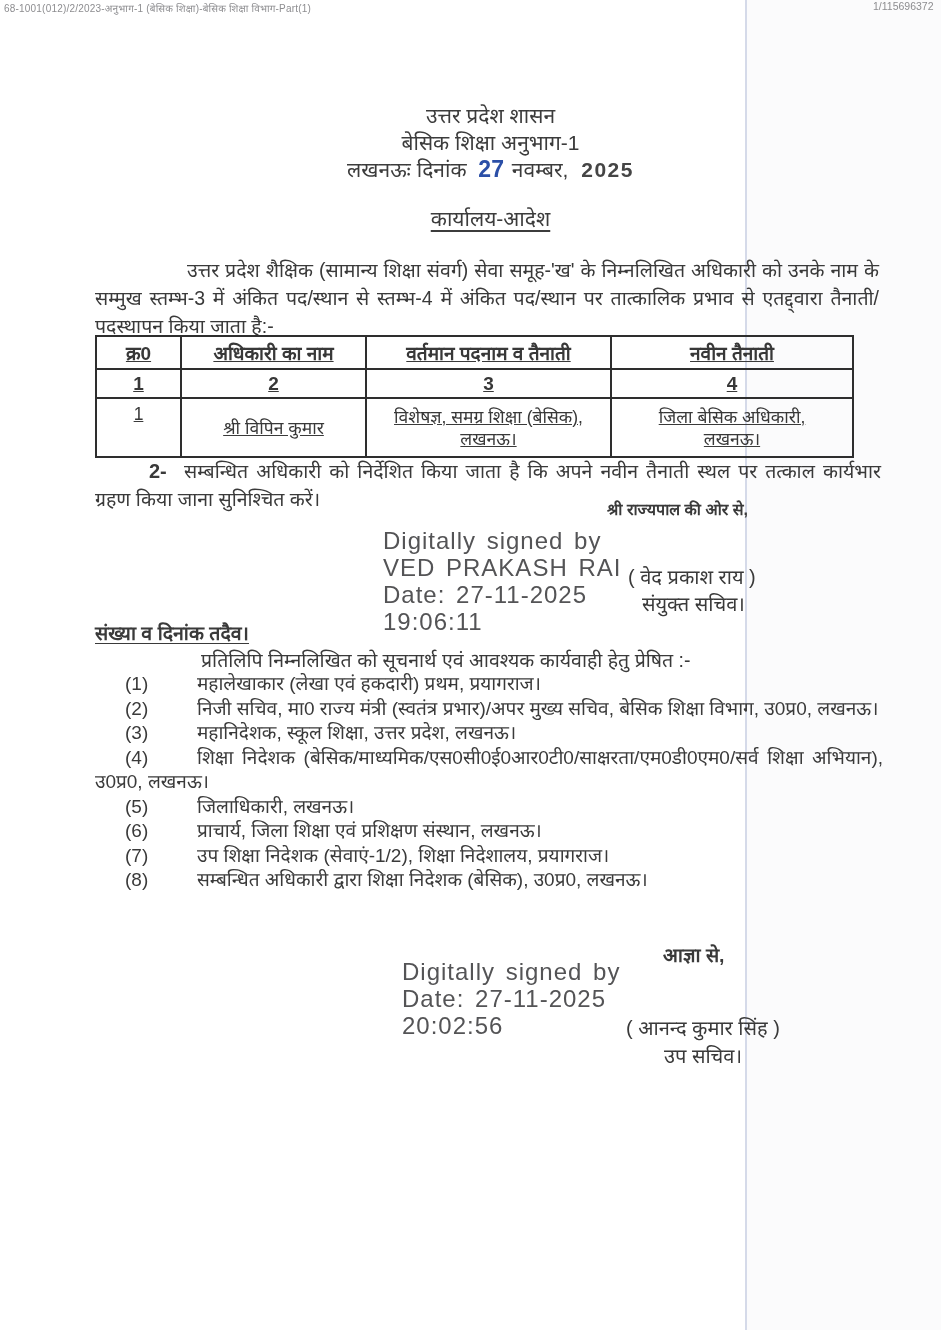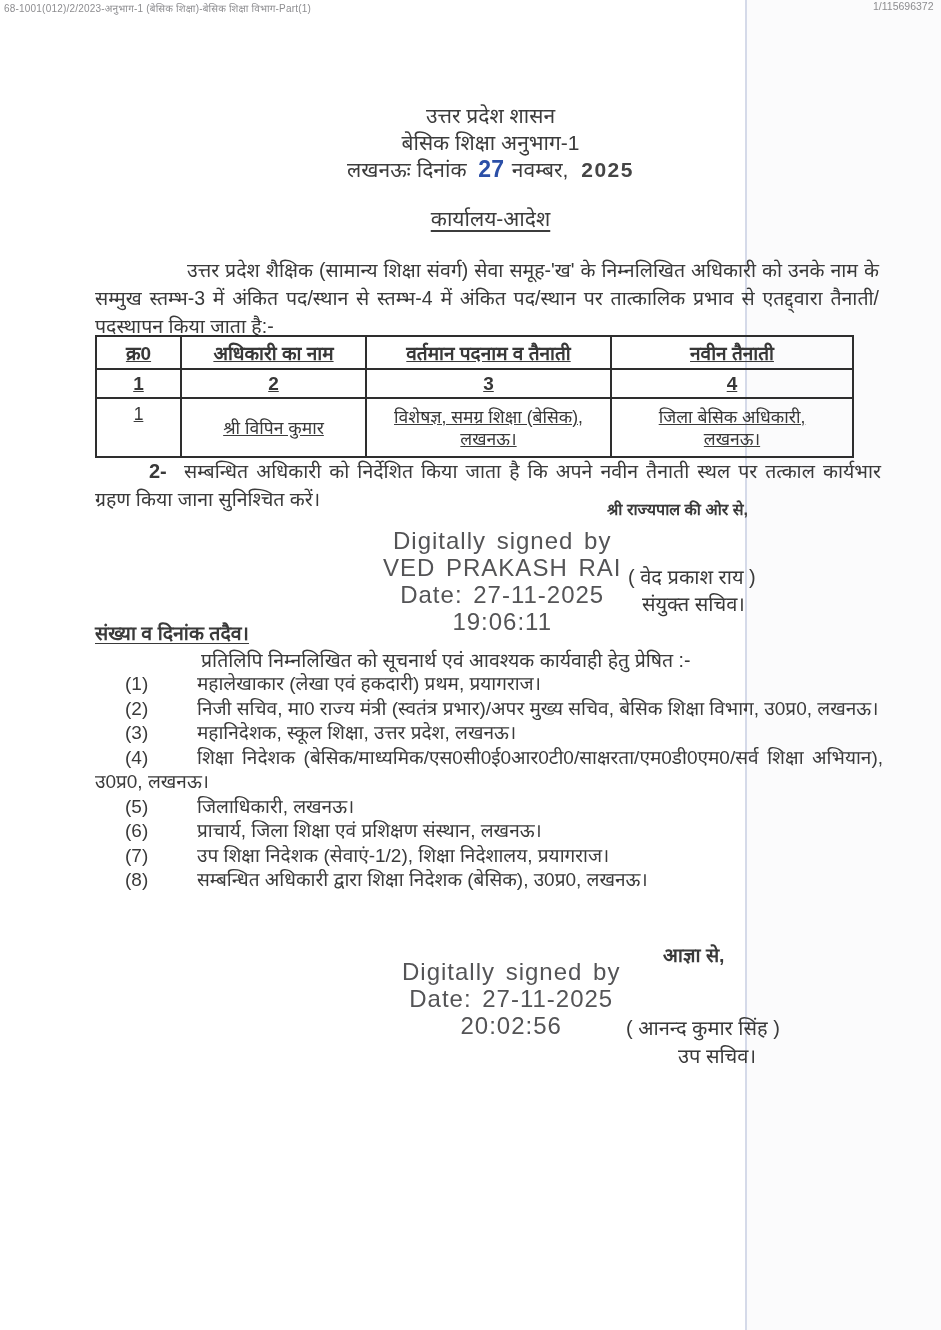--- a/index.html
+++ b/index.html
@@ -37,28 +37,28 @@
   .posting-table{position:absolute;top:335px;left:95px;border-collapse:collapse;
     table-layout:fixed;text-decoration:underline;}
   .posting-table th,.posting-table td{border:2px solid #2e2e2e;text-align:center;
     vertical-align:middle;padding:1px 4px;color:#383838;}
   .posting-table th{font-size:19px;height:29px;font-weight:bold;}
   .row-nums td{font-size:19px;font-weight:bold;height:25px;}
   .row-data td{font-size:17.5px;height:52px;line-height:22px;}
   
   .on-behalf{position:absolute;top:498px;left:607px;font-size:16px;font-weight:bold;}
   .digital-sig{position:absolute;font-size:24px;line-height:27px;color:#545456;
-    letter-spacing:1px;word-spacing:3px;white-space:nowrap;text-align:center;}
+    letter-spacing:1px;word-spacing:3px;white-space:nowrap;}
   .sig1-digital{top:527px;left:383px;}
   .sig2-digital{top:958px;left:402px;}
   .sig-name{position:absolute;font-size:20px;color:#3a3a3a;white-space:nowrap;}
   .sig1-name{top:563px;left:628px;}
   .sig1-desig{top:590px;left:642px;}
   .sig2-name{top:1014px;left:626px;}
-  .sig2-desig{top:1042px;left:678px;}
+  .sig2-desig{top:1042px;left:664px;}
   .by-order{position:absolute;top:941px;left:663px;font-size:19.5px;font-weight:bold;}
   
   .copies-heading{position:absolute;top:619px;left:95px;font-size:19.5px;font-weight:bold;
     text-decoration:underline;text-underline-offset:3px;}
   .copies-intro{position:absolute;top:646px;left:201px;font-size:19.5px;}
   .copies-list{position:absolute;top:672px;left:95px;width:788px;font-size:19px;
     line-height:24.5px;}
   .copy-item{text-align:justify;}
   .copy-item .num{display:inline-block;margin-left:30px;min-width:72px;font-weight:500;}
 </style>

